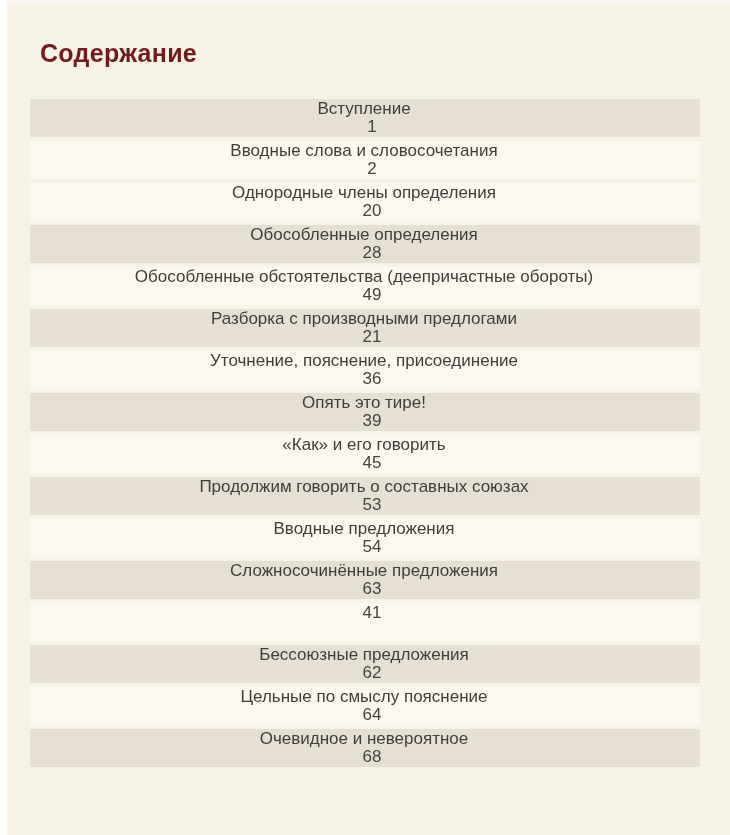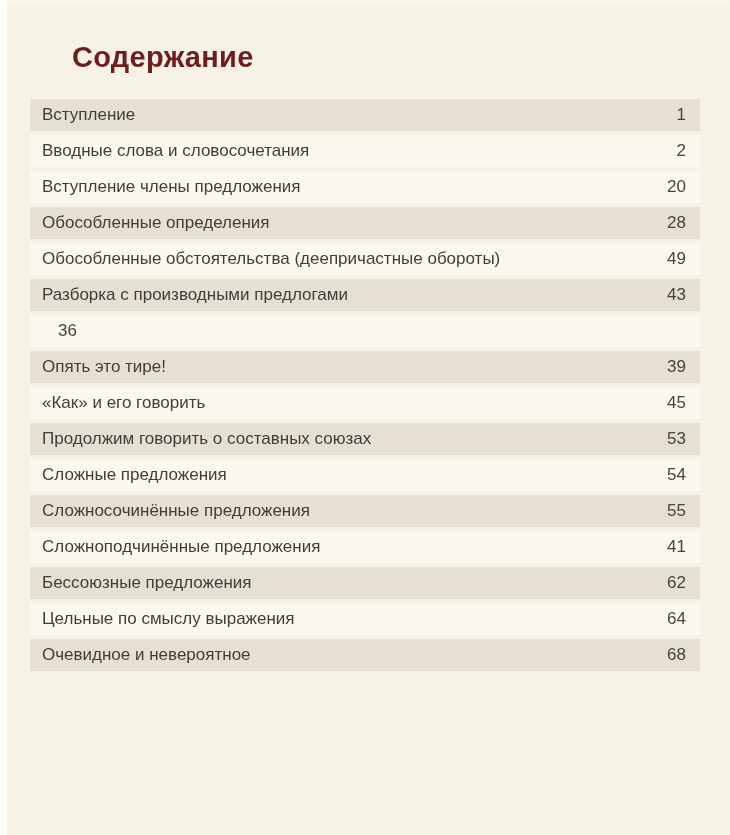--- a/index.html
+++ b/index.html
@@ -21,44 +21,44 @@
     position: absolute;
     left: 0; top: 0;
     width: 100%; height: 4px;
     background: #fcfaf4;
     opacity: .7;
   }
   .page-title {
     position: absolute;
     left: 40px;
     top: 22px;
-    font-size: 29px;
+    font-size: 25px;
     font-weight: bold;
     letter-spacing: 0.3px;
     color: var(--title-color, #711c1c);
     line-height: 1.15;
-    margin-left: 32px;
   }
   .toc {
     position: absolute;
     left: 30px;
     top: 99px;
     width: 670px;
   }
   .toc-row {
-    height: 32px;
+    height: 38px;
     margin-bottom: 4px;
     display: flex;
     align-items: center;
     justify-content: space-between;
     box-sizing: border-box;
     padding: 0 14px 0 12px;
     font-size: 17px;
     color: var(--text-color, #3f3e3b);
     cursor: pointer;
+    flex-direction: column;
   }
   .toc-row.dark  { background: var(--row-dark, #e5e0d3); }
   .toc-row.light { background: var(--row-light, #fbf8f0); text-align: right; }
   .toc-label {
     white-space: nowrap;
     overflow: hidden;
   }
   .toc-page {
     color: var(--num-color, #45443f);
     padding-left: 16px;
@@ -81,80 +81,80 @@
         <span class="toc-page">1</span>
       </div>
 
       <div class="toc-row light">
         <span class="toc-label">Вводные слова и словосочетания</span>
         <span class="toc-page">2</span>
       </div>
 
 
       <div class="toc-row light">
-        <span class="toc-label">Вступление члены предложения</span>
+        <span class="toc-label">Однородные члены определения</span>
         <span class="toc-page">20</span>
       </div>
 
       <div class="toc-row dark">
         <span class="toc-label">Обособленные определения</span>
         <span class="toc-page">28</span>
       </div>
 
       <div class="toc-row light">
         <span class="toc-label">Обособленные обстоятельства (деепричастные обороты)</span>
         <span class="toc-page">49</span>
       </div>
 
       <div class="toc-row dark">
         <span class="toc-label">Разборка с производными предлогами</span>
-        <span class="toc-page">43</span>
+        <span class="toc-page">21</span>
       </div>
 
       <div class="toc-row light">
+        <span class="toc-label">Уточнение, пояснение, присоединение</span>
         <span class="toc-page">36</span>
       </div>
 
       <div class="toc-row dark">
         <span class="toc-label">Опять это тире!</span>
         <span class="toc-page">39</span>
       </div>
 
       <div class="toc-row light">
         <span class="toc-label">«Как» и его говорить</span>
         <span class="toc-page">45</span>
       </div>
 
       <div class="toc-row dark">
         <span class="toc-label">Продолжим говорить о составных союзах</span>
         <span class="toc-page">53</span>
       </div>
 
       <div class="toc-row light">
-        <span class="toc-label">Сложные предложения</span>
+        <span class="toc-label">Вводные предложения</span>
         <span class="toc-page">54</span>
       </div>
 
       <div class="toc-row dark">
         <span class="toc-label">Сложносочинённые предложения</span>
-        <span class="toc-page">55</span>
+        <span class="toc-page">63</span>
       </div>
 
       <div class="toc-row light">
-        <span class="toc-label">Сложноподчинённые предложения</span>
         <span class="toc-page">41</span>
       </div>
 
       <div class="toc-row dark">
         <span class="toc-label">Бессоюзные предложения</span>
         <span class="toc-page">62</span>
       </div>
 
       <div class="toc-row light">
-        <span class="toc-label">Цельные по смыслу выражения</span>
+        <span class="toc-label">Цельные по смыслу пояснение</span>
         <span class="toc-page">64</span>
       </div>
 
       <div class="toc-row dark">
         <span class="toc-label">Очевидное и невероятное</span>
         <span class="toc-page">68</span>
       </div>
     </div>
 </div>
 

